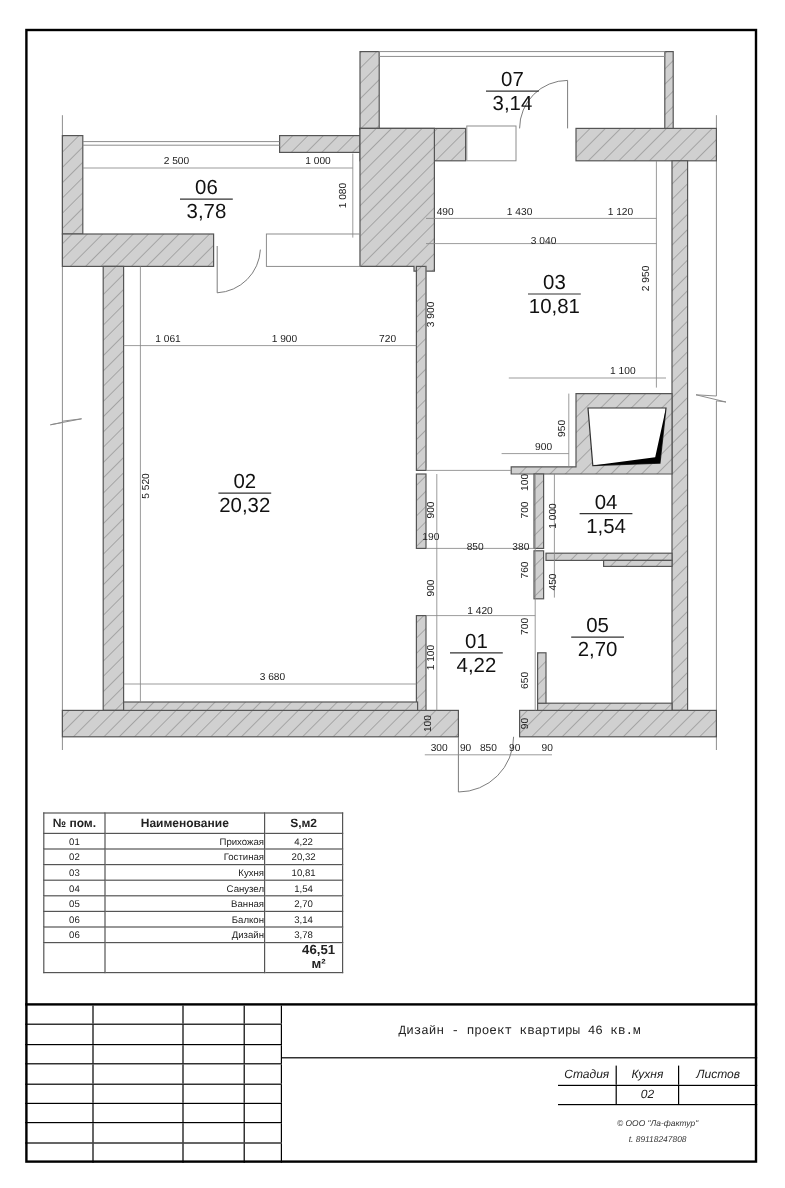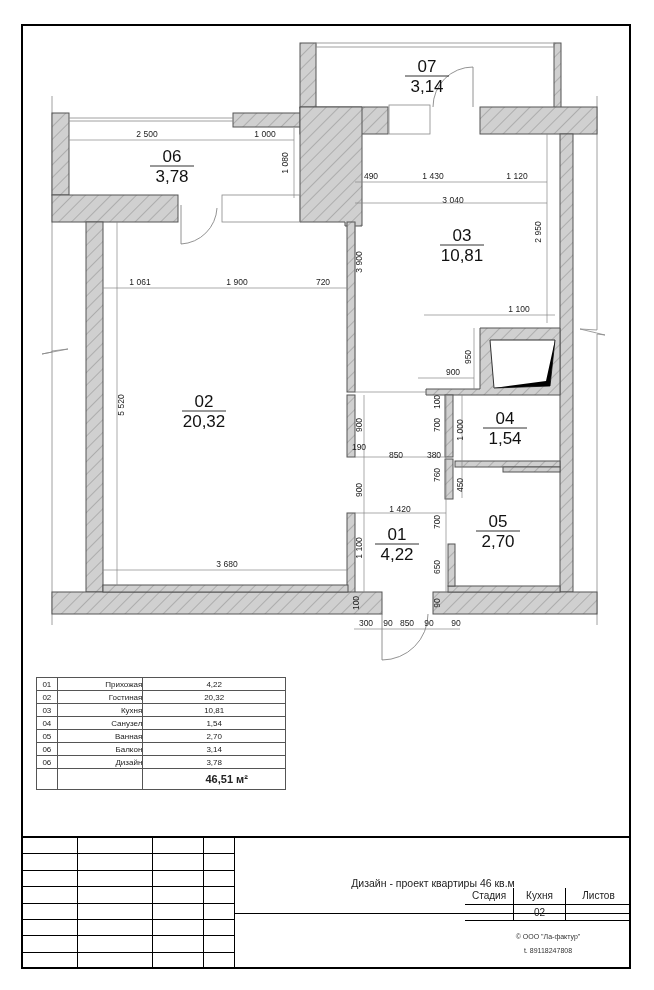--- a/index.html
+++ b/index.html
@@ -15,23 +15,23 @@
   .expl .title { font-weight: bold; font-size: 10px; text-align: center; height: 16px; }
   .expl th { font-weight: bold; font-size: 10px; height: 16px; }
   .expl td.c { text-align: center; }
   .expl td.l { text-align: right; padding-left: 3px; }
   .expl .total { font-weight: bold; font-size: 11px; text-align: center; height: 20px; padding-left: 25px; }
   
   .stamp { position: absolute; left: 21px; top: 836px; width: 610px; height: 133px; border-top: 2px solid #000; box-sizing: border-box; }
   .stamp-grid { position: absolute; left: 0; top: 0; width: 214px; height: 131px; }
   .stamp-grid .row { display: flex; height: 16.4px; border-bottom: 1.5px solid #000; box-sizing: border-box; }
   .stamp-grid .cell { border-right: 1.5px solid #000; box-sizing: border-box; height: 100%; }
-  .t1 { position: absolute; left: 214px; top: 14px; width: 396px; height: 62px; border-bottom: 1.5px solid #000; box-sizing: border-box; display: flex; align-items: center; justify-content: center; font-size: 10.5px; color: #222; }
+  .t1 { position: absolute; left: 214px; top: 0; width: 396px; height: 44px; border-bottom: 1.5px solid #000; box-sizing: border-box; display: flex; align-items: center; justify-content: center; font-size: 10.5px; color: #222; font-family: Liberation Mono, monospace; }
   .t2 { position: absolute; left: 214px; top: 50px; width: 230px; height: 81px; border-right: 1.5px solid #000; box-sizing: border-box; display: flex; align-items: center; justify-content: center; font-size: 10.5px; color: #222; }
-  .t3 { position: absolute; left: 444px; top: 50px; width: 166px; height: 81px; }
+  .t3 { position: absolute; left: 444px; top: 50px; width: 166px; height: 81px; font-style: italic; }
   .t3 .hdr { display: flex; height: 17px; border-bottom: 1.5px solid #000; box-sizing: border-box; }
   .t3 .val { display: flex; height: 16px; border-bottom: 1.5px solid #000; box-sizing: border-box; }
   .t3 .c1 { width: 49px; border-right: 1.5px solid #000; box-sizing: border-box; text-align: center; font-size: 10px; line-height: 16px; color: #222; }
   .t3 .c2 { width: 52px; border-right: 1.5px solid #000; box-sizing: border-box; text-align: center; font-size: 10px; line-height: 16px; color: #222; }
   .t3 .c3 { flex: 1; text-align: center; font-size: 10px; line-height: 16px; color: #222; }
   .t3 .company { text-align: center; font-size: 7px; color: #333; margin-top: 12px; }
   .t3 .phone { text-align: center; font-size: 7px; color: #333; margin-top: 7px; }
 </style>
 </head>
 <body>
@@ -210,20 +210,25 @@
           <text class="room-num" text-anchor="middle" x="397" y="540">01</text>
           <line x1="375" x2="419" y1="544" y2="544" stroke="#333" stroke-width="1"></line>
           <text class="room-num" text-anchor="middle" x="397" y="560">4,22</text>
         </g>
       </g>
   </svg>
 
   <table class="expl">
     <tbody>
     <tr>
+      <th style="width:50px">№ пом.</th>
+      <th style="width:132px">Наименование</th>
+      <th>S,м2</th>
+    </tr>
+    <tr>
           <td class="c">01</td>
           <td class="l">Прихожая</td>
           <td class="c">4,22</td>
         </tr>
     <tr>
           <td class="c">02</td>
           <td class="l">Гостиная</td>
           <td class="c">20,32</td>
         </tr>
     <tr>

